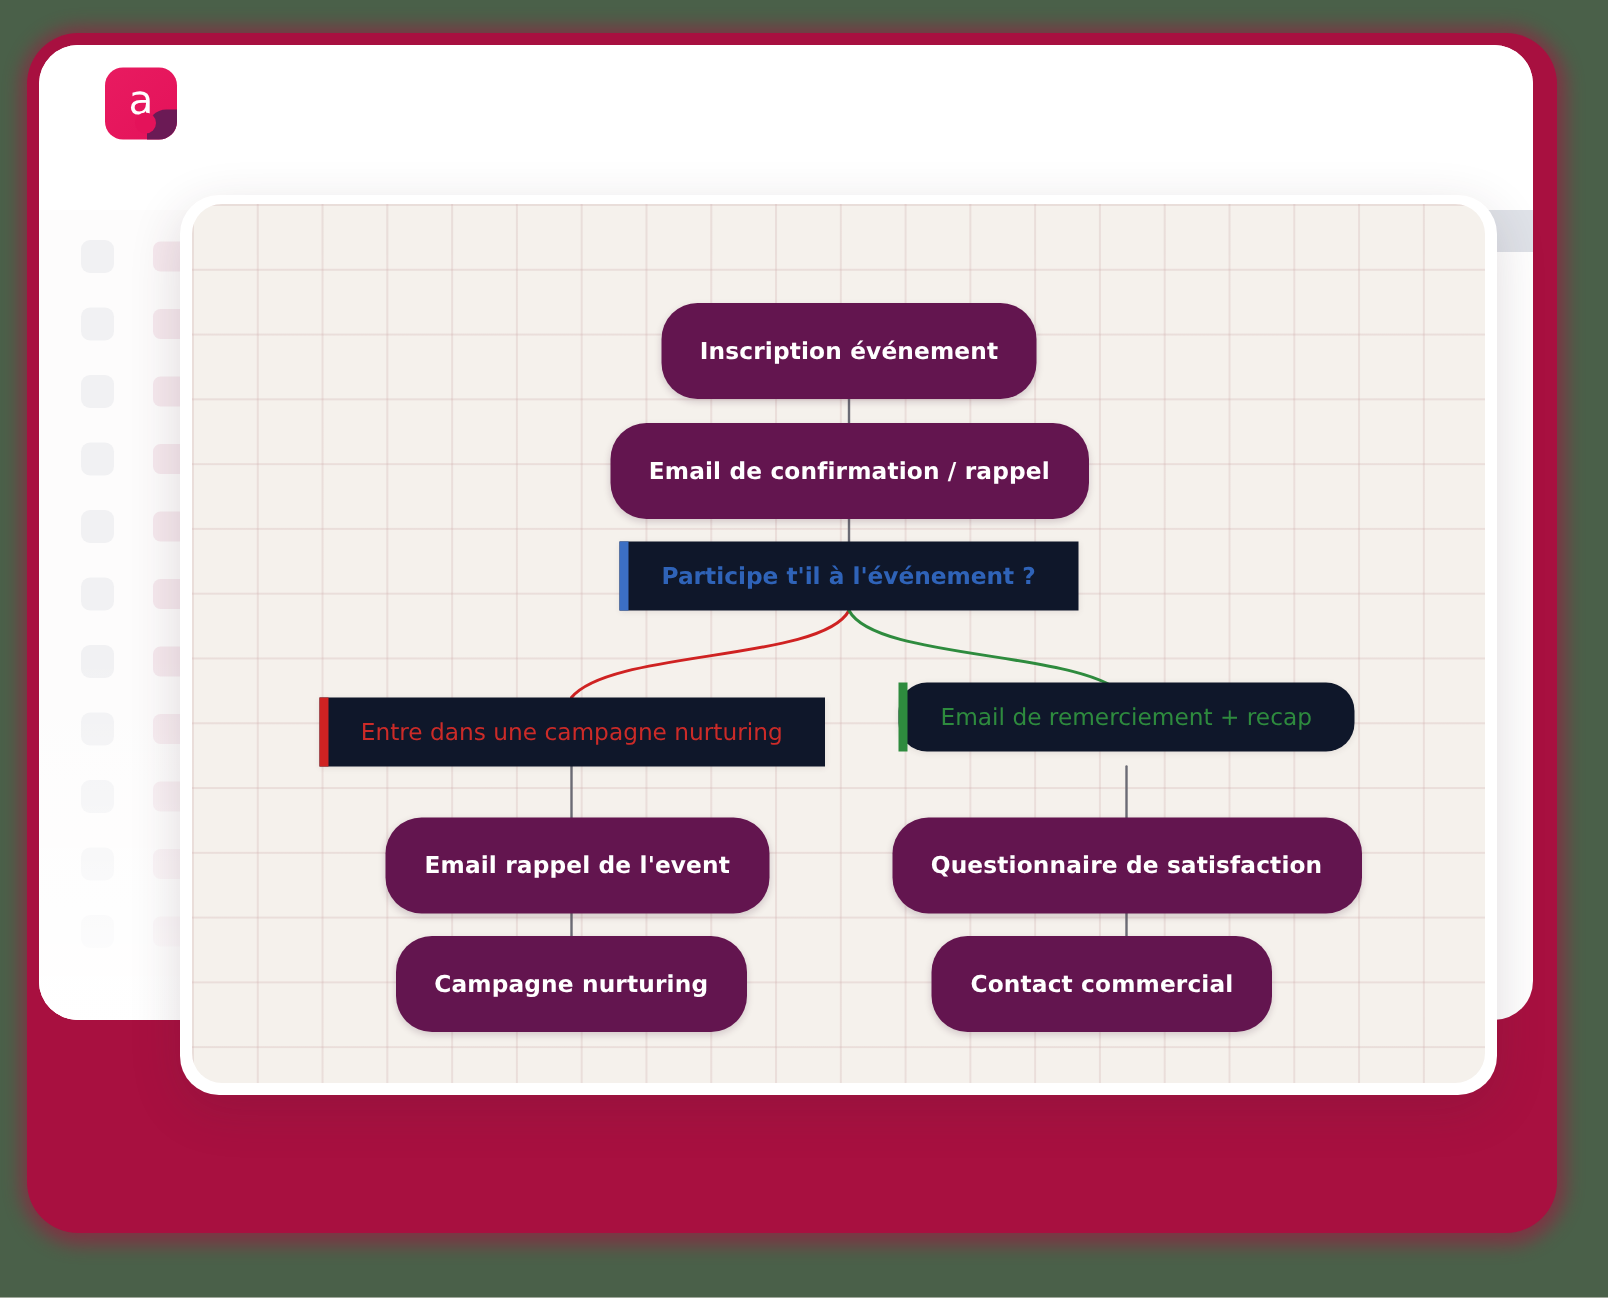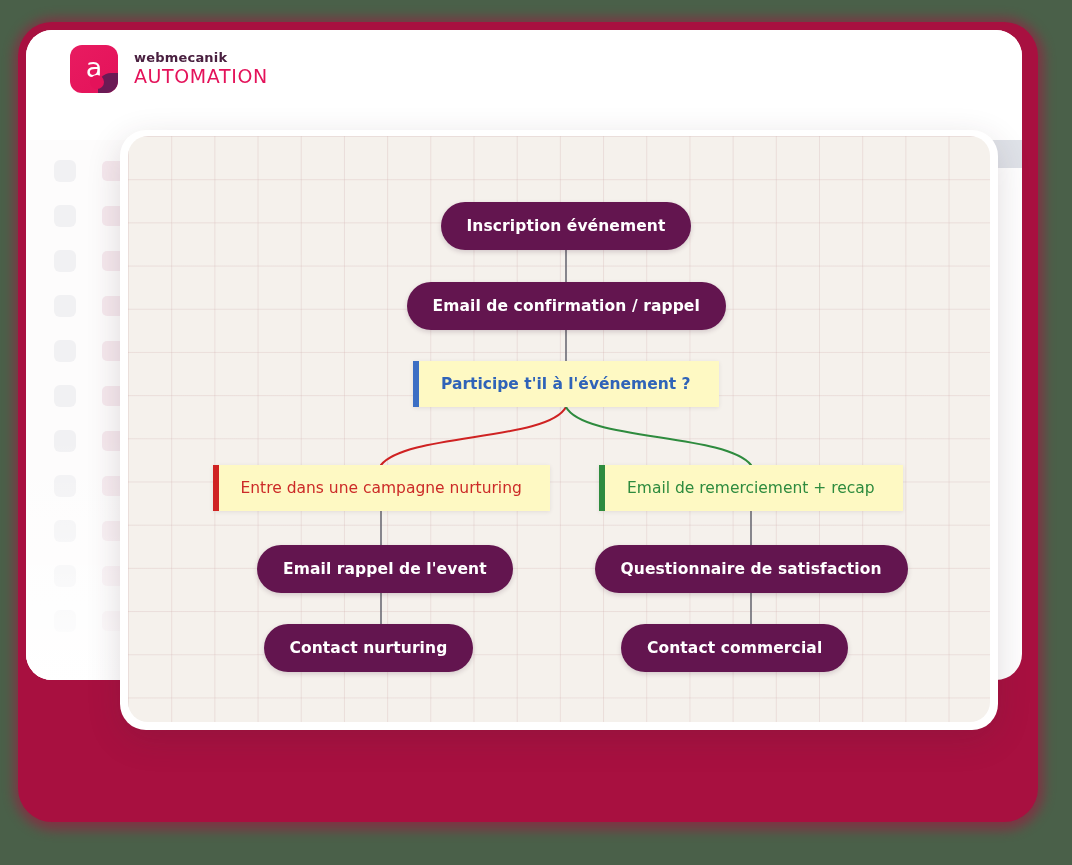--- a/index.html
+++ b/index.html
@@ -136,29 +136,29 @@
   .flow-svg{position:absolute;left:0;top:0;width:862px;height:586px;}
 
   
   .node{
     position:absolute;
     display:flex;align-items:center;justify-content:center;
     box-sizing:border-box;
     white-space:nowrap;
   }
   .node.pill{
-    height:48px;border-radius:24px;
+    height:64px;border-radius:24px;
     background:#63154f;
     color:#ffffff;font-size:15.5px;font-weight:bold;
     padding:0 26px;
     letter-spacing:.1px;
     box-shadow:0 2px 5px rgba(60,20,50,.18);
   }
   .node.card{
-    height:46px;background:#fef9c3;
+    height:46px;background:#0f172a;
     font-size:15.5px;
     padding:16px 28px;
     box-shadow:0 1px 4px rgba(70,50,50,.10);
     justify-content:center;
   }
   .node.card .bar{
     position:absolute;left:0;top:0;bottom:0;width:6px;
   }
   .node.card.decision{color:#2f63b8;font-weight:bold;}
   .node.card.decision .bar{background:#3c6fc4;}
@@ -175,24 +175,20 @@
   <div class="backdrop-crimson soft"></div>
   <div class="backdrop-crimson"></div>
 
   <div class="app-window">
 
     <div class="app-header">
       <div class="logo-block">
         <div class="logo-mark">
           <div class="letter">a</div>
           <div class="swoosh"></div>
-        </div>
-        <div class="logo-text">
-          <div class="l1">webmecanik</div>
-          <div class="l2">AUTOMATION</div>
         </div>
       </div>
     </div>
 
     <div class="body-split">
       <div class="nav-rail" id="navRail">
           <div class="nav-row" style="top: 20px;">
             <div class="ico"></div>
             <div class="lbl" style="width: 92px;"></div>
           </div>
@@ -266,32 +262,32 @@
           <span>Email de confirmation / rappel</span>
         </div>
         <div class="node card decision" style="left: 285px; top: 225px;">
           <div class="bar"></div>
           <span>Participe t'il à l'événement ?</span>
         </div>
         <div class="node card neg" style="left: 84.5px; top: 329px;">
           <div class="bar"></div>
           <span>Entre dans une campagne nurturing</span>
         </div>
-        <div class="node card pos" style="left: 471px; top: 329px;">
+        <div class="node card pos" style="left: 471px; top: 319px; border-radius: 19px;">
           <div class="bar"></div>
           <span>Email de remerciement + recap</span>
         </div>
         <div class="node pill" style="left: 129px; top: 409px;">
           <span>Email rappel de l'event</span>
         </div>
         <div class="node pill" style="left: 466.5px; top: 409px; text-align: center;">
           <span>Questionnaire de satisfaction</span>
         </div>
         <div class="node pill" style="left: 135.5px; top: 488px;">
-          <span>Contact nurturing</span>
+          <span>Campagne nurturing</span>
         </div>
         <div class="node pill" style="left: 493px; top: 488px;">
           <span>Contact commercial</span>
         </div>
       </div>
   </div>
 
 </div>
 
 </body></html>

